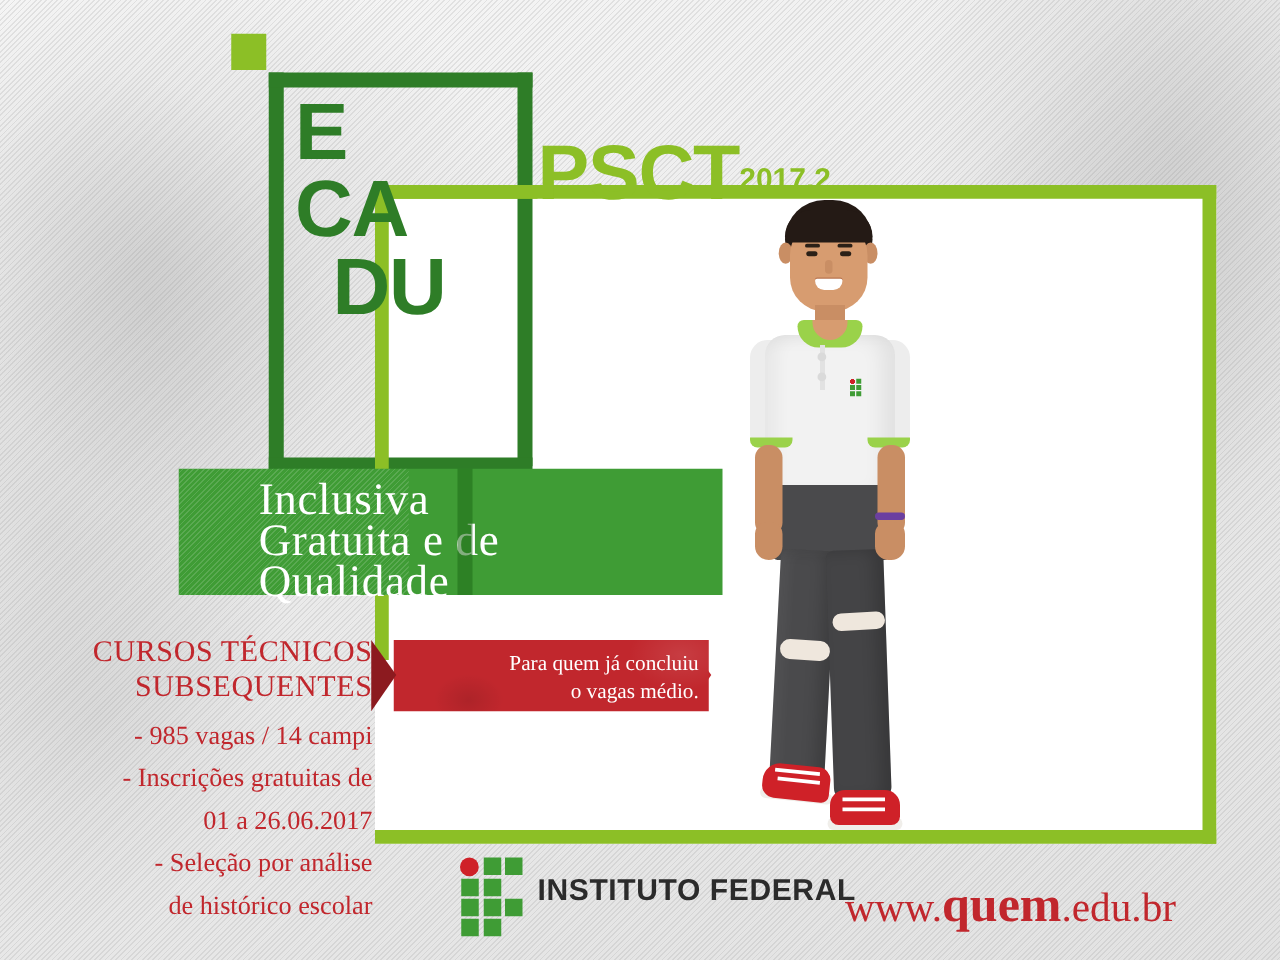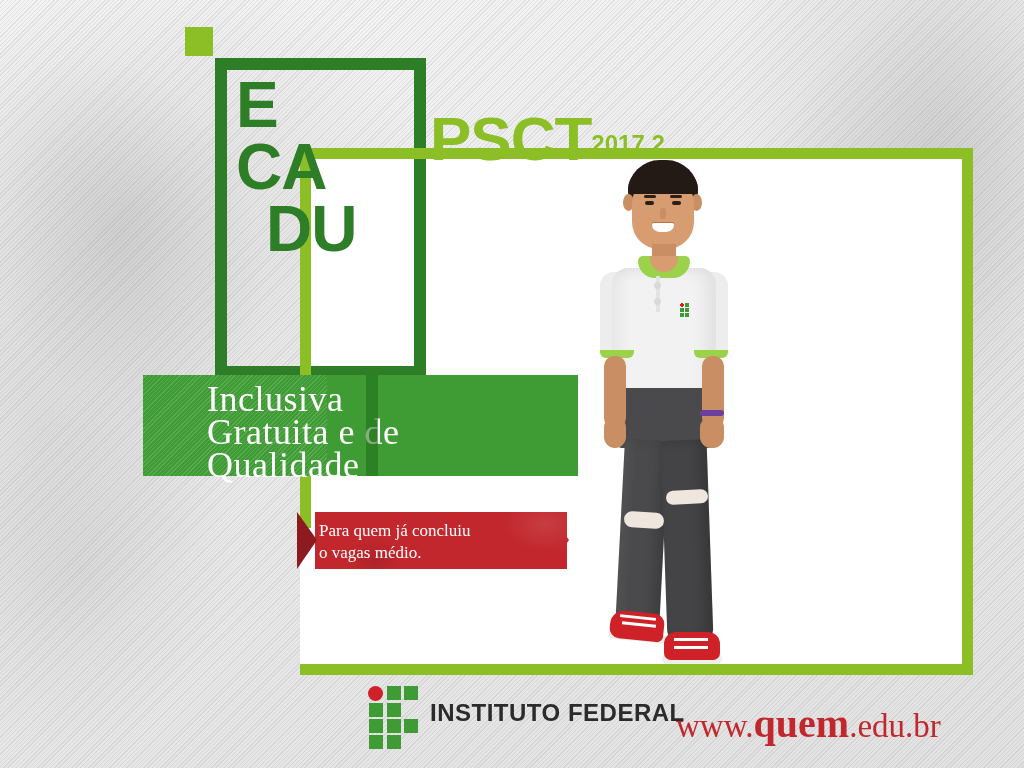--- a/index.html
+++ b/index.html
@@ -85,21 +85,21 @@
   
   #ribbon{position:absolute;left:297px;top:512px;width:285px;height:57px;}
   #ribbon .body{position:absolute;left:18px;top:0;width:252px;height:57px;background:#c1272d;
      background-image:
        radial-gradient(ellipse 60px 40px at 230px 12px, rgba(255,255,255,0.10), rgba(255,255,255,0) 70%),
        radial-gradient(ellipse 40px 30px at 60px 48px, rgba(0,0,0,0.10), rgba(0,0,0,0) 70%);}
   #ribbon .notchL{position:absolute;left:0px;top:0;width:0;height:0;
      border-top:28px solid transparent;border-bottom:29px solid transparent;border-left:20px solid #8c1a1f;}
   #ribbon .notchR{position:absolute;left:252px;top:0;width:0;height:0;
      border-top:28px solid transparent;border-bottom:29px solid transparent;border-left:20px solid #c1272d;}
-  #ribbon .rtxt{position:absolute;left:22px;top:8px;width:240px;color:#ffffff;text-align:left;
+  #ribbon .rtxt{position:absolute;left:22px;top:8px;width:240px;color:#ffffff;text-align:right;
      font-family:"Liberation Serif", serif;font-size:17px;line-height:22px;}
 
   
   #leftcopy{position:absolute;left:20px;top:508px;width:278px;text-align:right;color:#c1272d;
      font-family:"Liberation Serif", serif;}
   #leftcopy .hd{font-size:24px;line-height:28px;letter-spacing:0.5px;}
   #leftcopy .li{font-size:21px;line-height:32px;margin-top:2px;}
   #leftcopy .li.first{margin-top:8px;}
 
   
@@ -274,20 +274,29 @@
   <div id="ribbon">
     <div class="notchR"></div>
     <div class="body"></div>
     <div class="notchL"></div>
     <div class="rtxt">
       <div>Para quem já concluiu</div>
       <div>o vagas médio.</div>
     </div>
   </div>
 
+  <div id="leftcopy">
+    <div class="hd">CURSOS TÉCNICOS</div>
+    <div class="hd">SUBSEQUENTES</div>
+    <div class="li first">- 985 vagas / 14 campi</div>
+    <div class="li">- Inscrições gratuitas de</div>
+    <div class="li">01 a 26.06.2017</div>
+    <div class="li">- Seleção por análise</div>
+    <div class="li">de histórico escolar</div>
+  </div>
 
   <div id="logo">
     <div class="dot" style="left:0px;  top:0px;"></div>
     <div class="cell" style="left:19px; top:0px;"></div>
     <div class="cell" style="left:36px; top:0px;"></div>
     <div class="cell" style="left:1px;  top:17px;"></div>
     <div class="cell" style="left:19px; top:17px;"></div>
     <div class="cell" style="left:1px;  top:33px;"></div>
     <div class="cell" style="left:19px; top:33px;"></div>
     <div class="cell" style="left:36px; top:33px;"></div>

